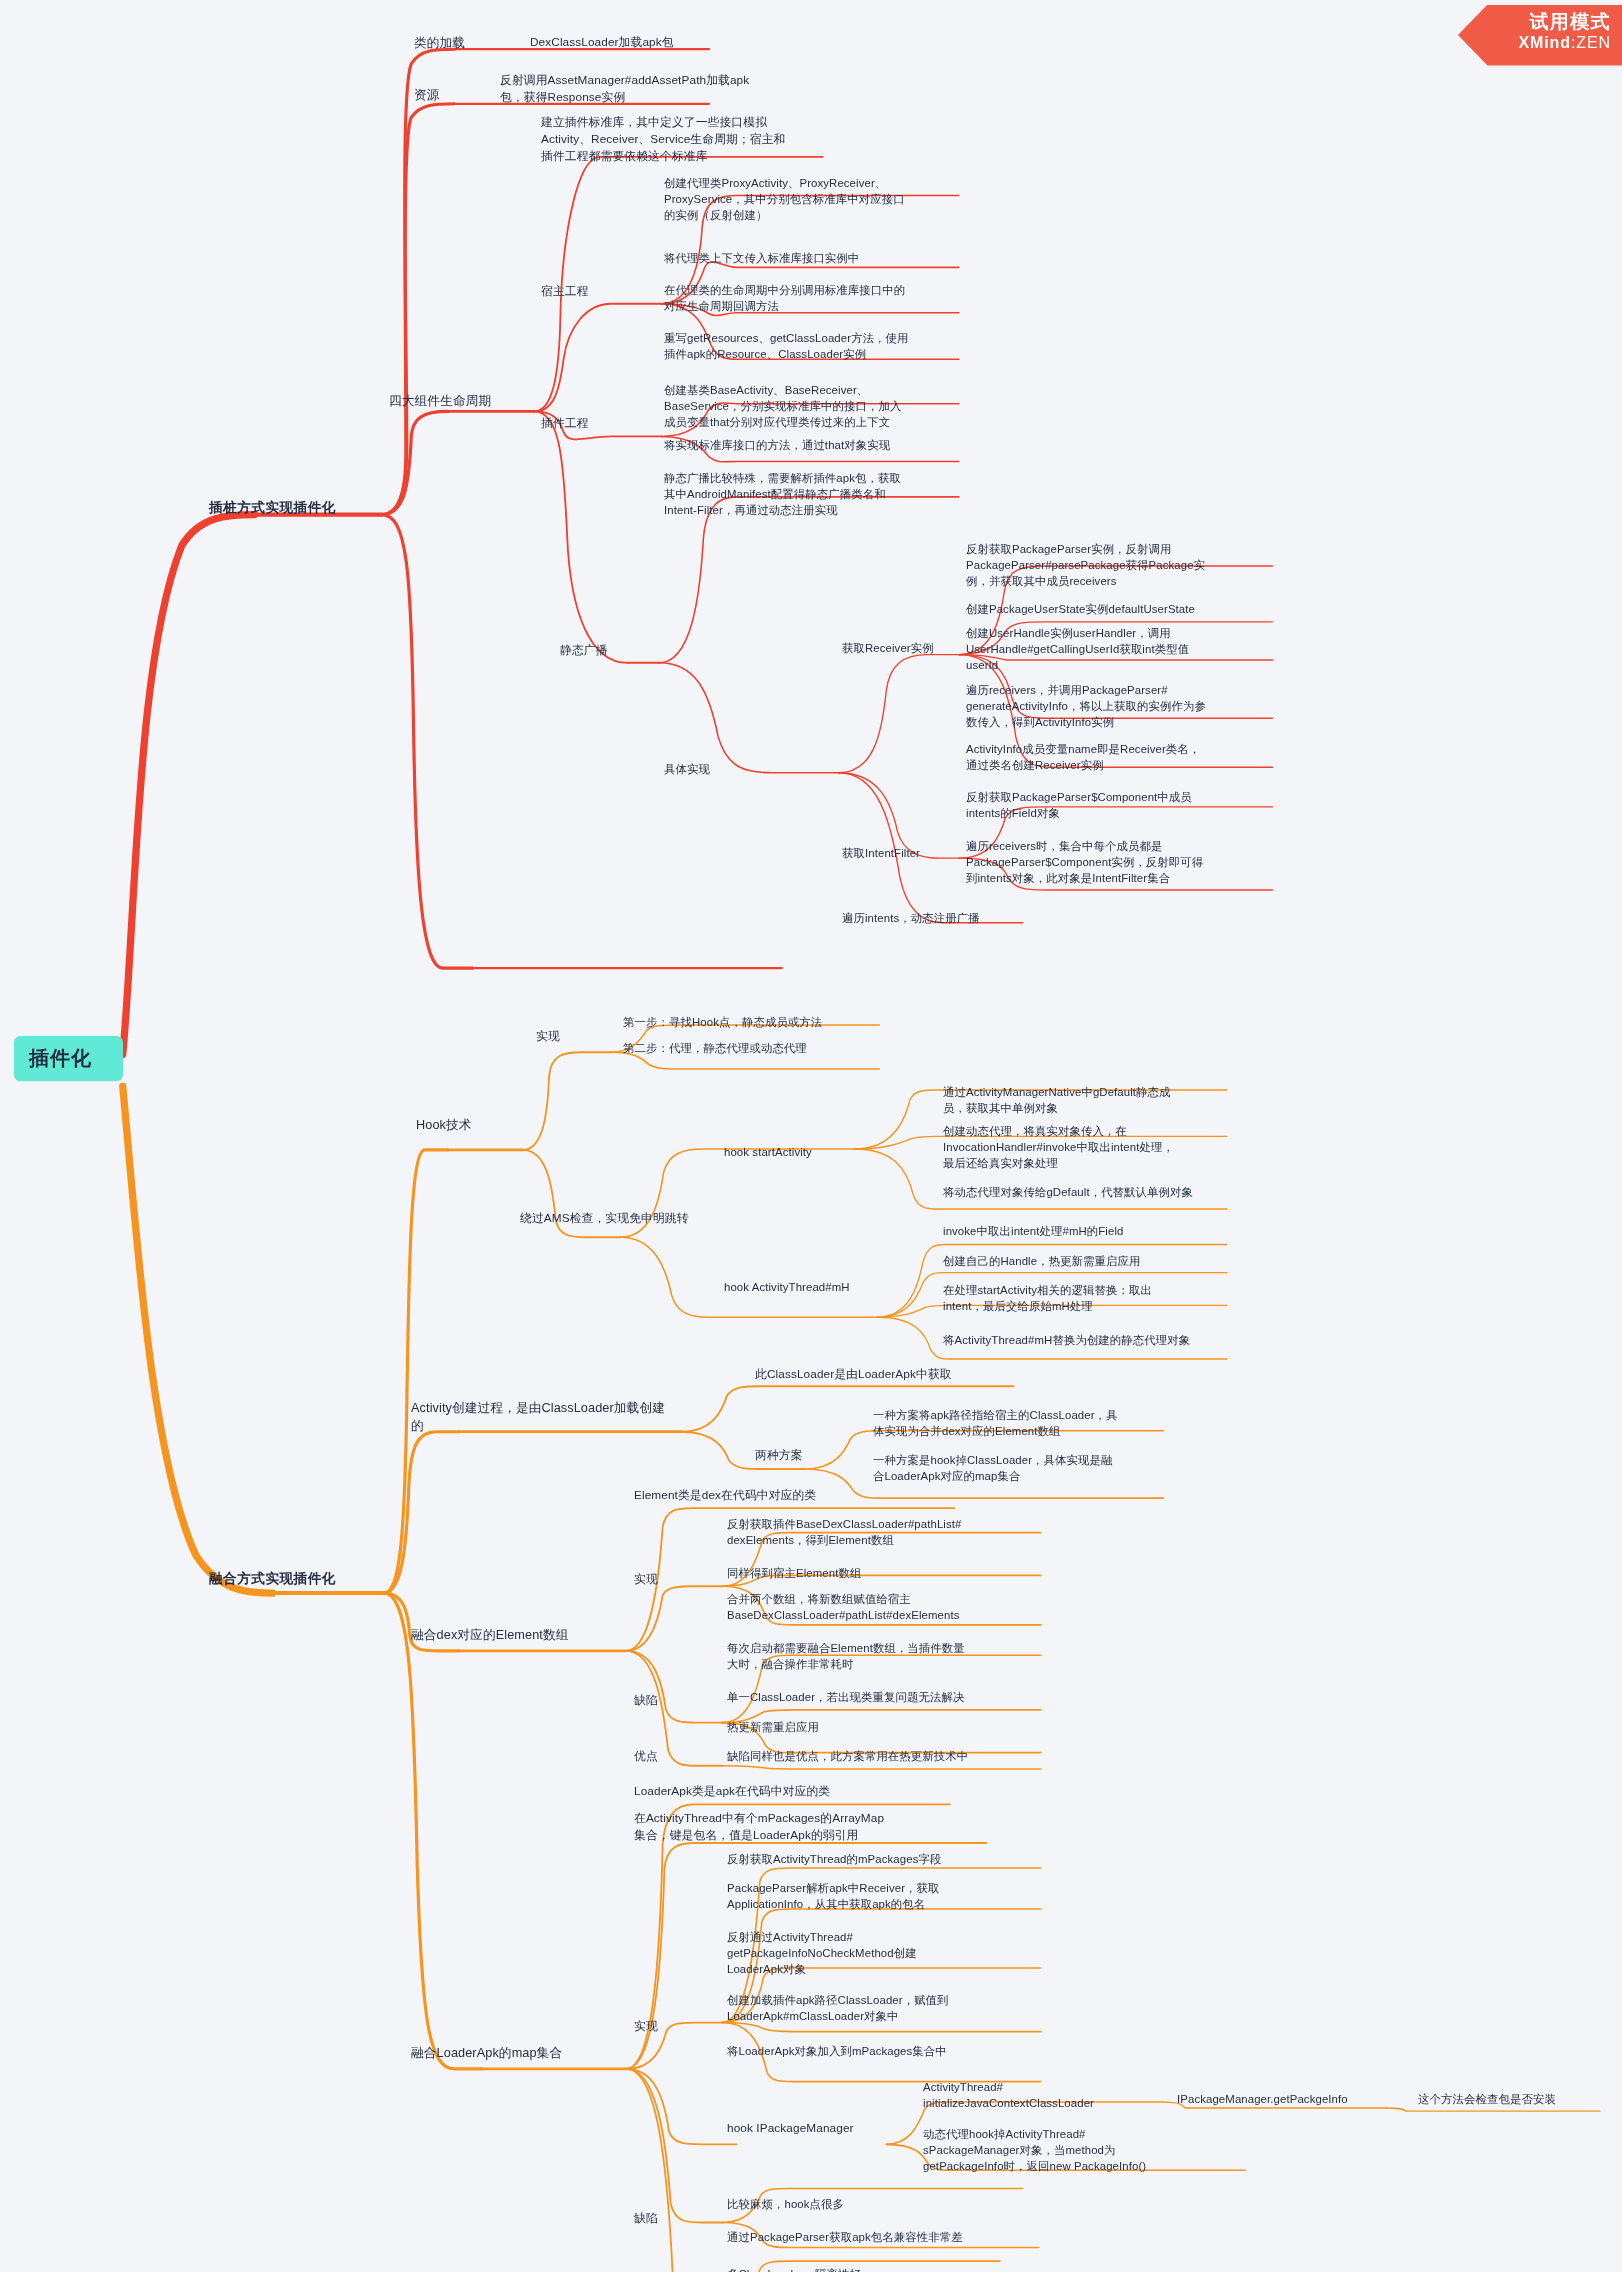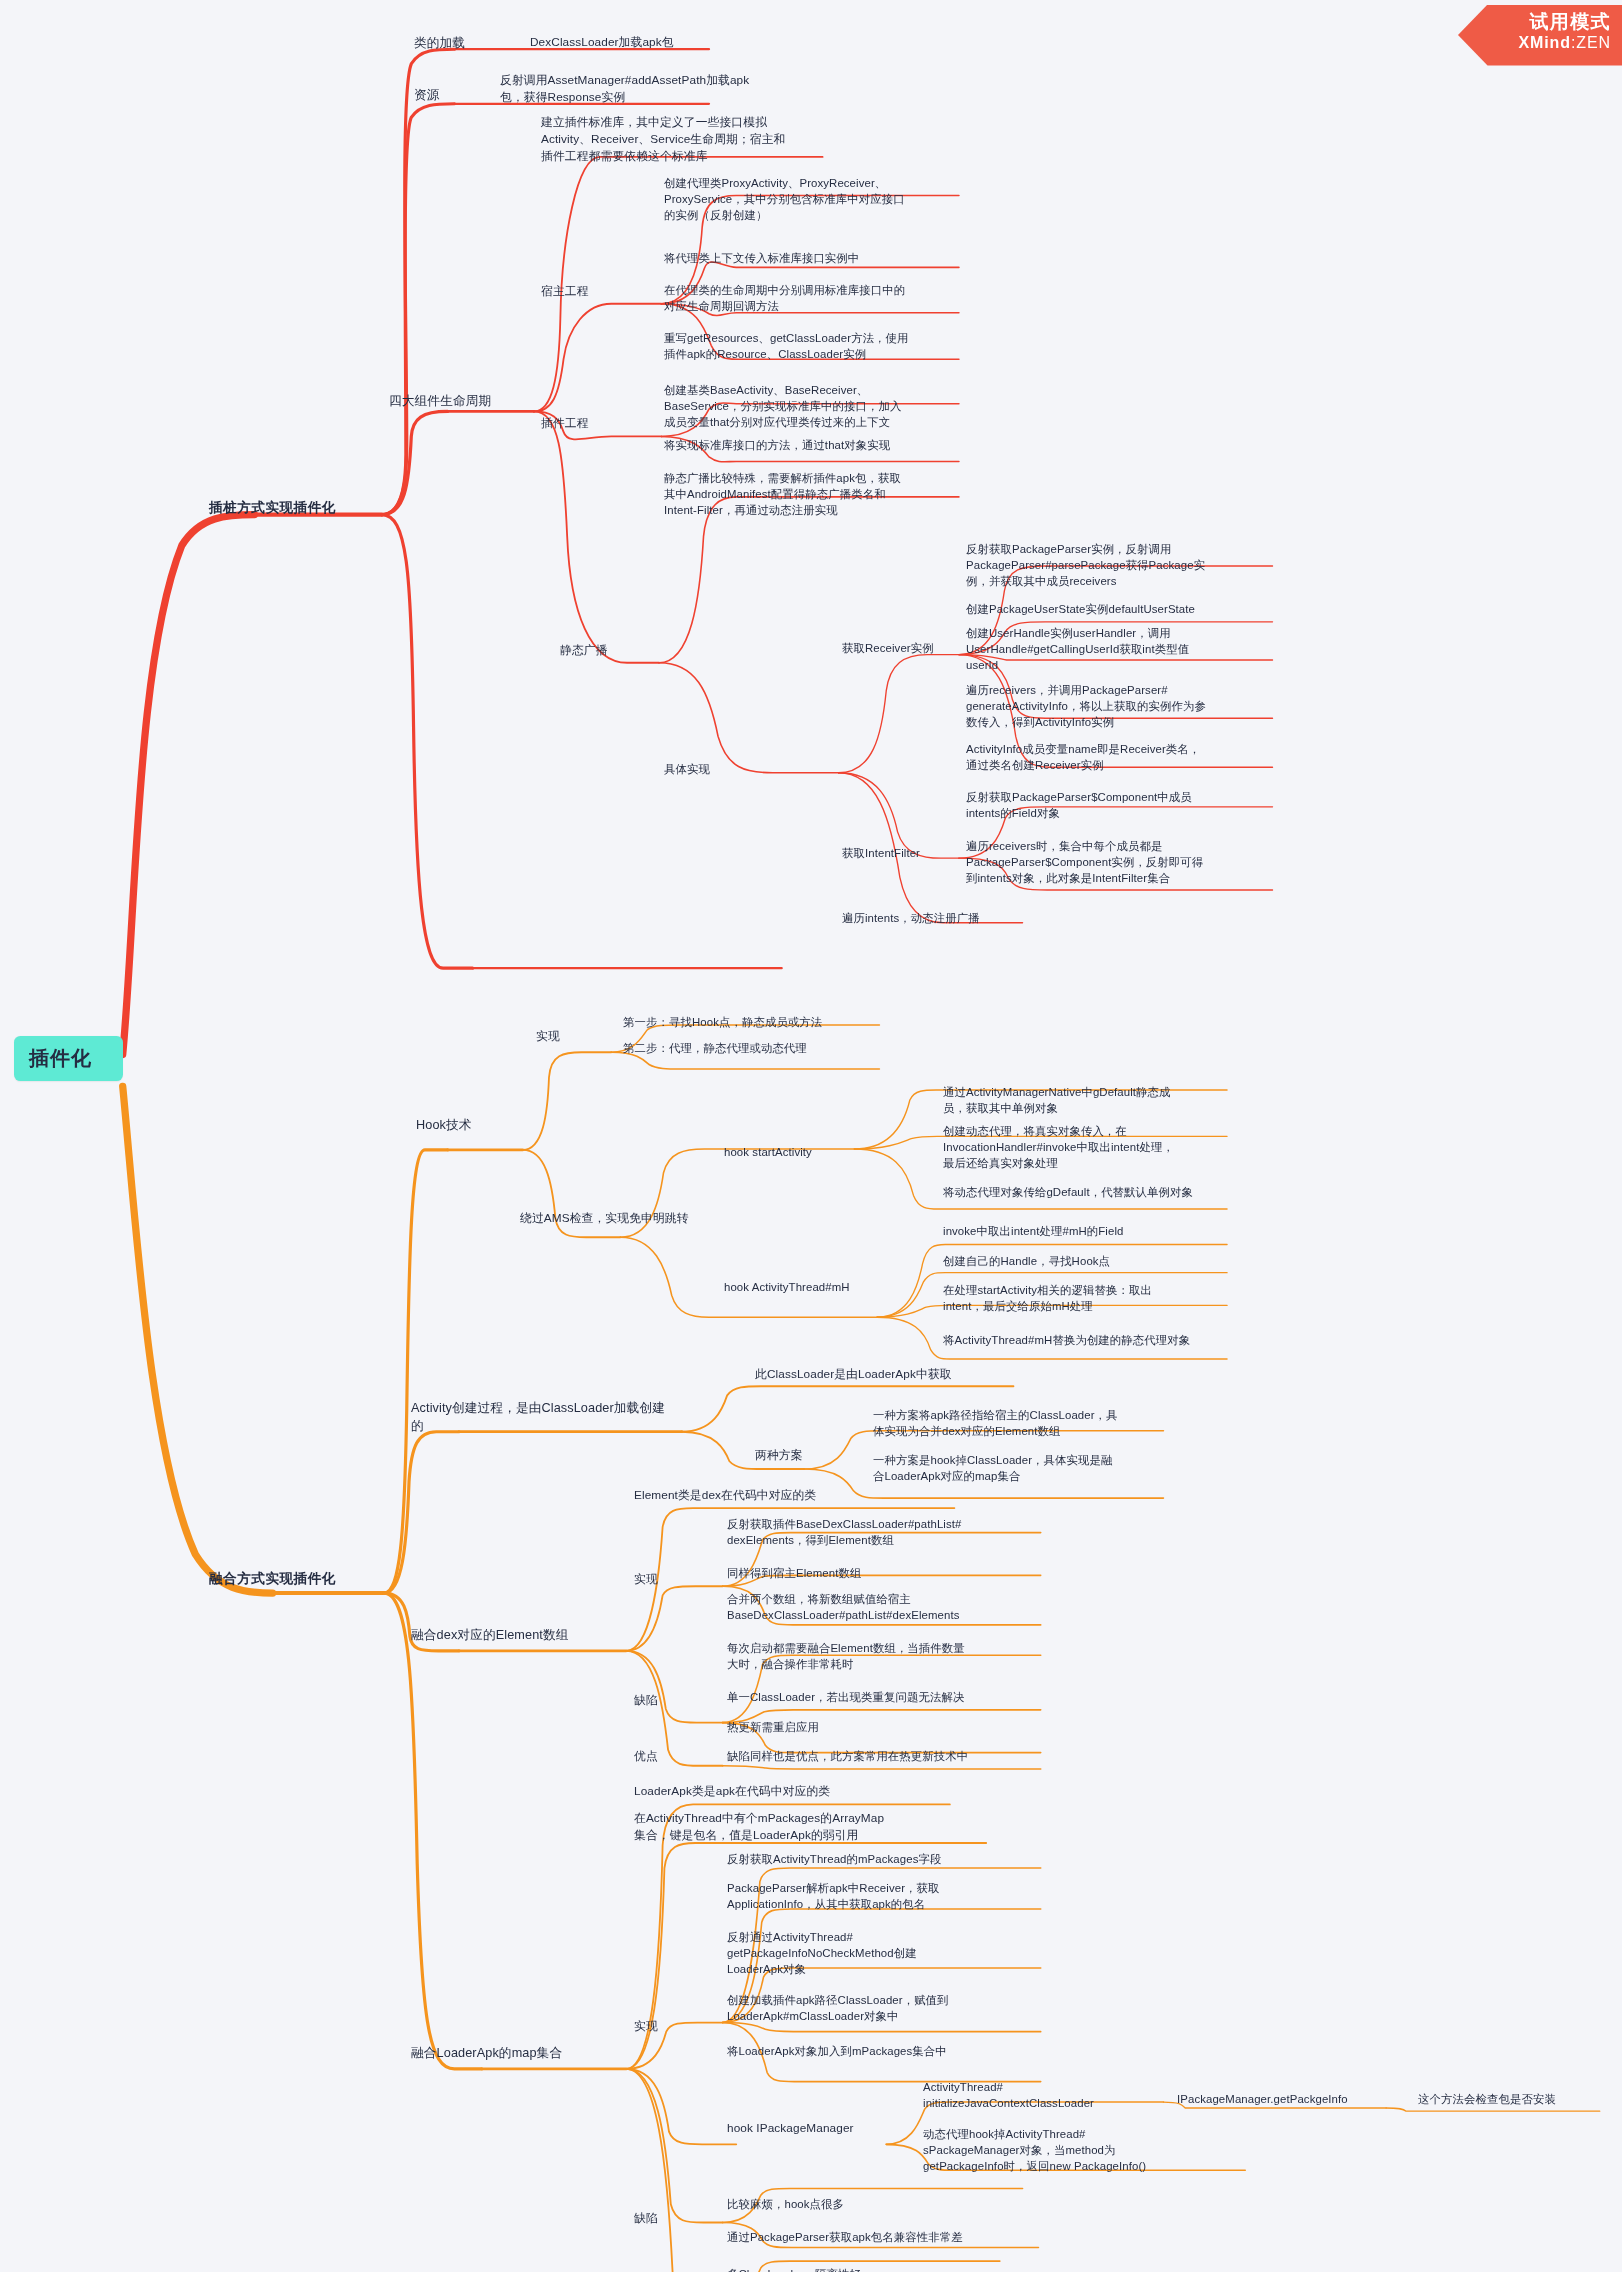--- a/index.html
+++ b/index.html
@@ -253,21 +253,21 @@
       <div class="node lvl3" style="left: 520px; top: 1210px; width: 182px;">绕过AMS检查，实现免申明跳转</div>
       <div class="node lvl4" style="left: 724px; top: 1144px; width: 132px;">hook startActivity</div>
       <div class="node lvl4" style="left: 943px; top: 1084px; width: 282px;">通过ActivityManagerNative中gDefault静态成
 员，获取其中单例对象</div>
       <div class="node lvl4" style="left: 943px; top: 1123px; width: 282px;">创建动态代理，将真实对象传入，在
 InvocationHandler#invoke中取出intent处理，
 最后还给真实对象处理</div>
       <div class="node lvl4" style="left: 943px; top: 1184px; width: 282px;">将动态代理对象传给gDefault，代替默认单例对象</div>
       <div class="node lvl4" style="left: 724px; top: 1279px; width: 155px;">hook ActivityThread#mH</div>
       <div class="node lvl4" style="left: 943px; top: 1223px; width: 282px;">invoke中取出intent处理#mH的Field</div>
-      <div class="node lvl4" style="left: 943px; top: 1253px; width: 282px;">创建自己的Handle，寻找Hook点</div>
+      <div class="node lvl4" style="left: 943px; top: 1253px; width: 282px;">创建自己的Handle，热更新需重启应用</div>
       <div class="node lvl4" style="left: 943px; top: 1282px; width: 282px;">在处理startActivity相关的逻辑替换：取出
 intent，最后交给原始mH处理</div>
       <div class="node lvl4" style="left: 943px; top: 1332px; width: 282px;">将ActivityThread#mH替换为创建的静态代理对象</div>
       <div class="node lvl2" style="left: 411px; top: 1399px; width: 255px;">Activity创建过程，是由ClassLoader加载创建的</div>
       <div class="node lvl3" style="left: 755px; top: 1366px; width: 255px;">此ClassLoader是由LoaderApk中获取</div>
       <div class="node lvl3" style="left: 755px; top: 1435px; width: 73px; margin-top: 12px;">两种方案</div>
       <div class="node lvl4" style="left: 873px; top: 1407px; width: 282px;">一种方案将apk路径指给宿主的ClassLoader，具
 体实现为合并dex对应的Element数组</div>
       <div class="node lvl4" style="left: 873px; top: 1452px; width: 282px;">一种方案是hook掉ClassLoader，具体实现是融
 合LoaderApk对应的map集合</div>

